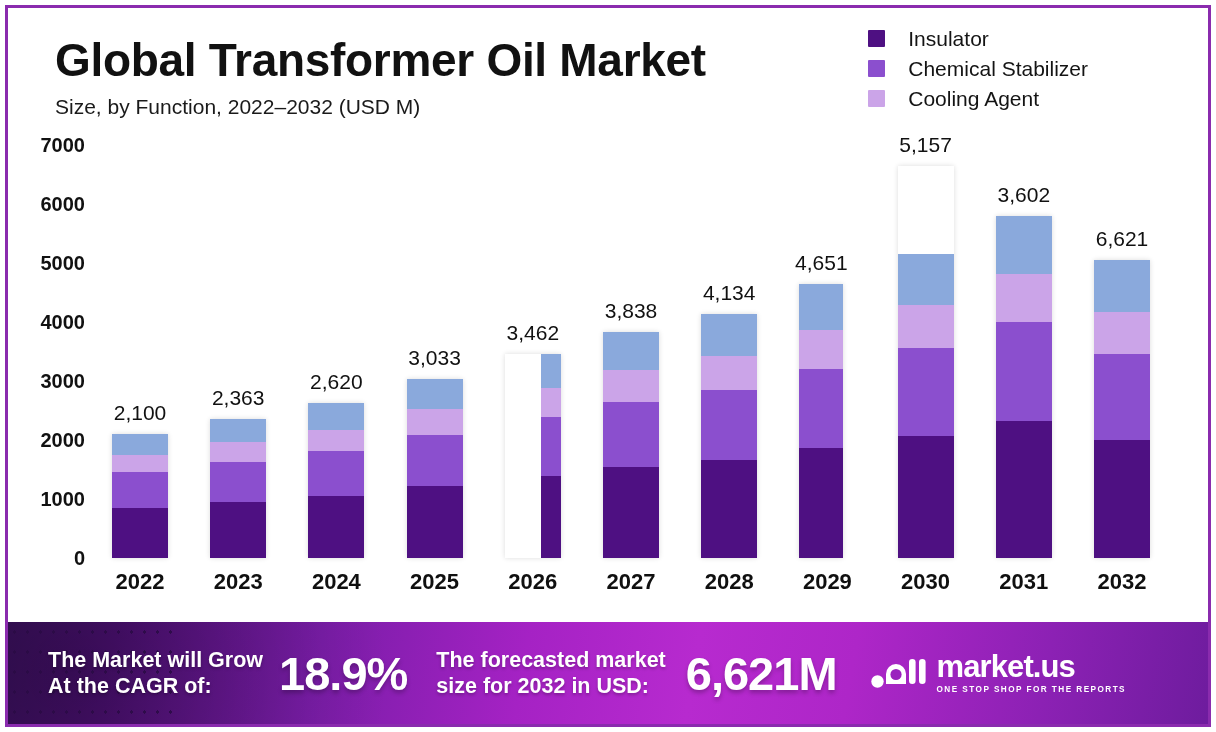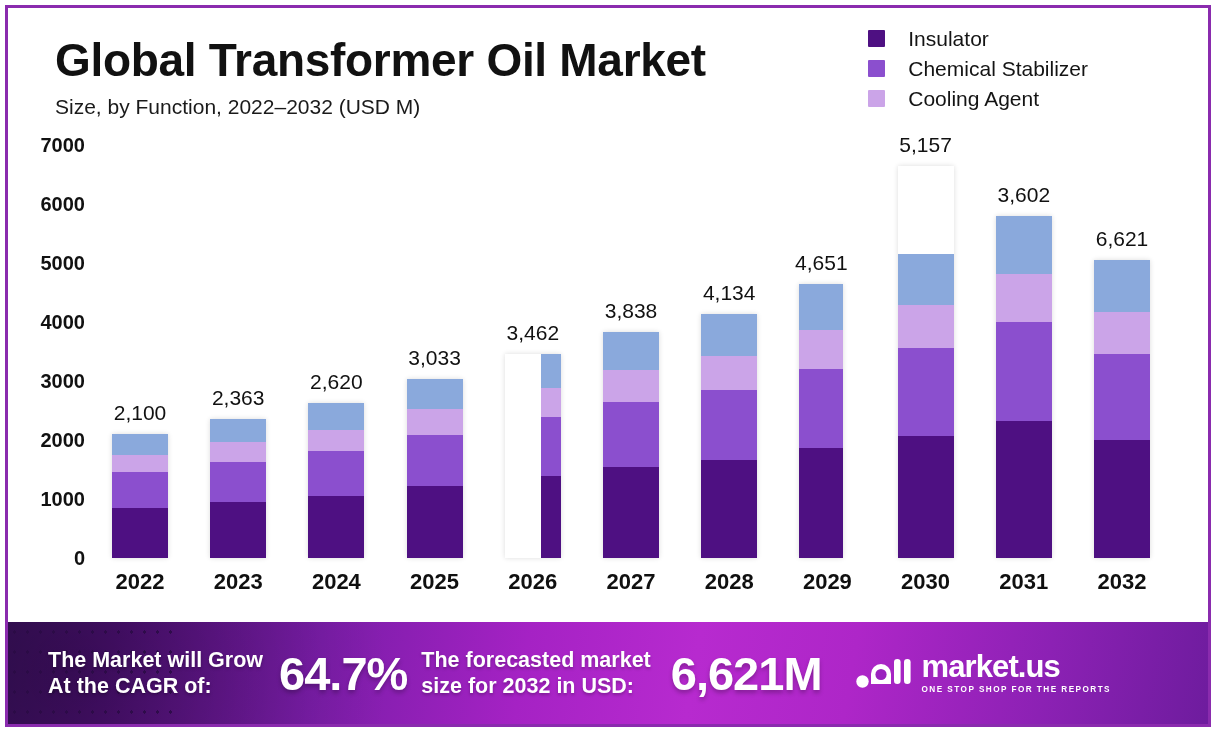--- a/index.html
+++ b/index.html
@@ -176,21 +176,21 @@
     font-weight: bold;
     font-size: 47px;
     line-height: 1;
     letter-spacing: -1px;
     text-shadow: 0 3px 4px rgba(0,0,0,0.25);
     white-space: nowrap;
   }
 
   #cagr-text  { margin-left: 40px; }
   #cagr-value { margin-left: 16px; }
-  #fc-text    { margin-left: 14px; }
+  #fc-text    { margin-left: 29px; }
   #fc-value   { margin-left: 20px; }
 
   
   #logo {
     position: relative;
     margin-left: 34px;
     display: flex;
     align-items: center;
     gap: 10px;
   }
@@ -362,21 +362,21 @@
     </div>
 
   <div id="footer">
     <div id="footer-dots"></div>
 
     <div class="foot-text" id="cagr-text">
       <div>The Market will Grow</div>
       <div>At the CAGR of:</div>
     </div>
 
-    <div class="foot-big" id="cagr-value">64.7%</div>
+    <div class="foot-big" id="cagr-value">18.9%</div>
 
     <div class="foot-text" id="fc-text">
       <div>The forecasted market</div>
       <div>size for 2032 in USD:</div>
     </div>
 
     <div class="foot-big" id="fc-value">6,621M</div>
 
     <div id="logo">
       <span id="logo-mark">

